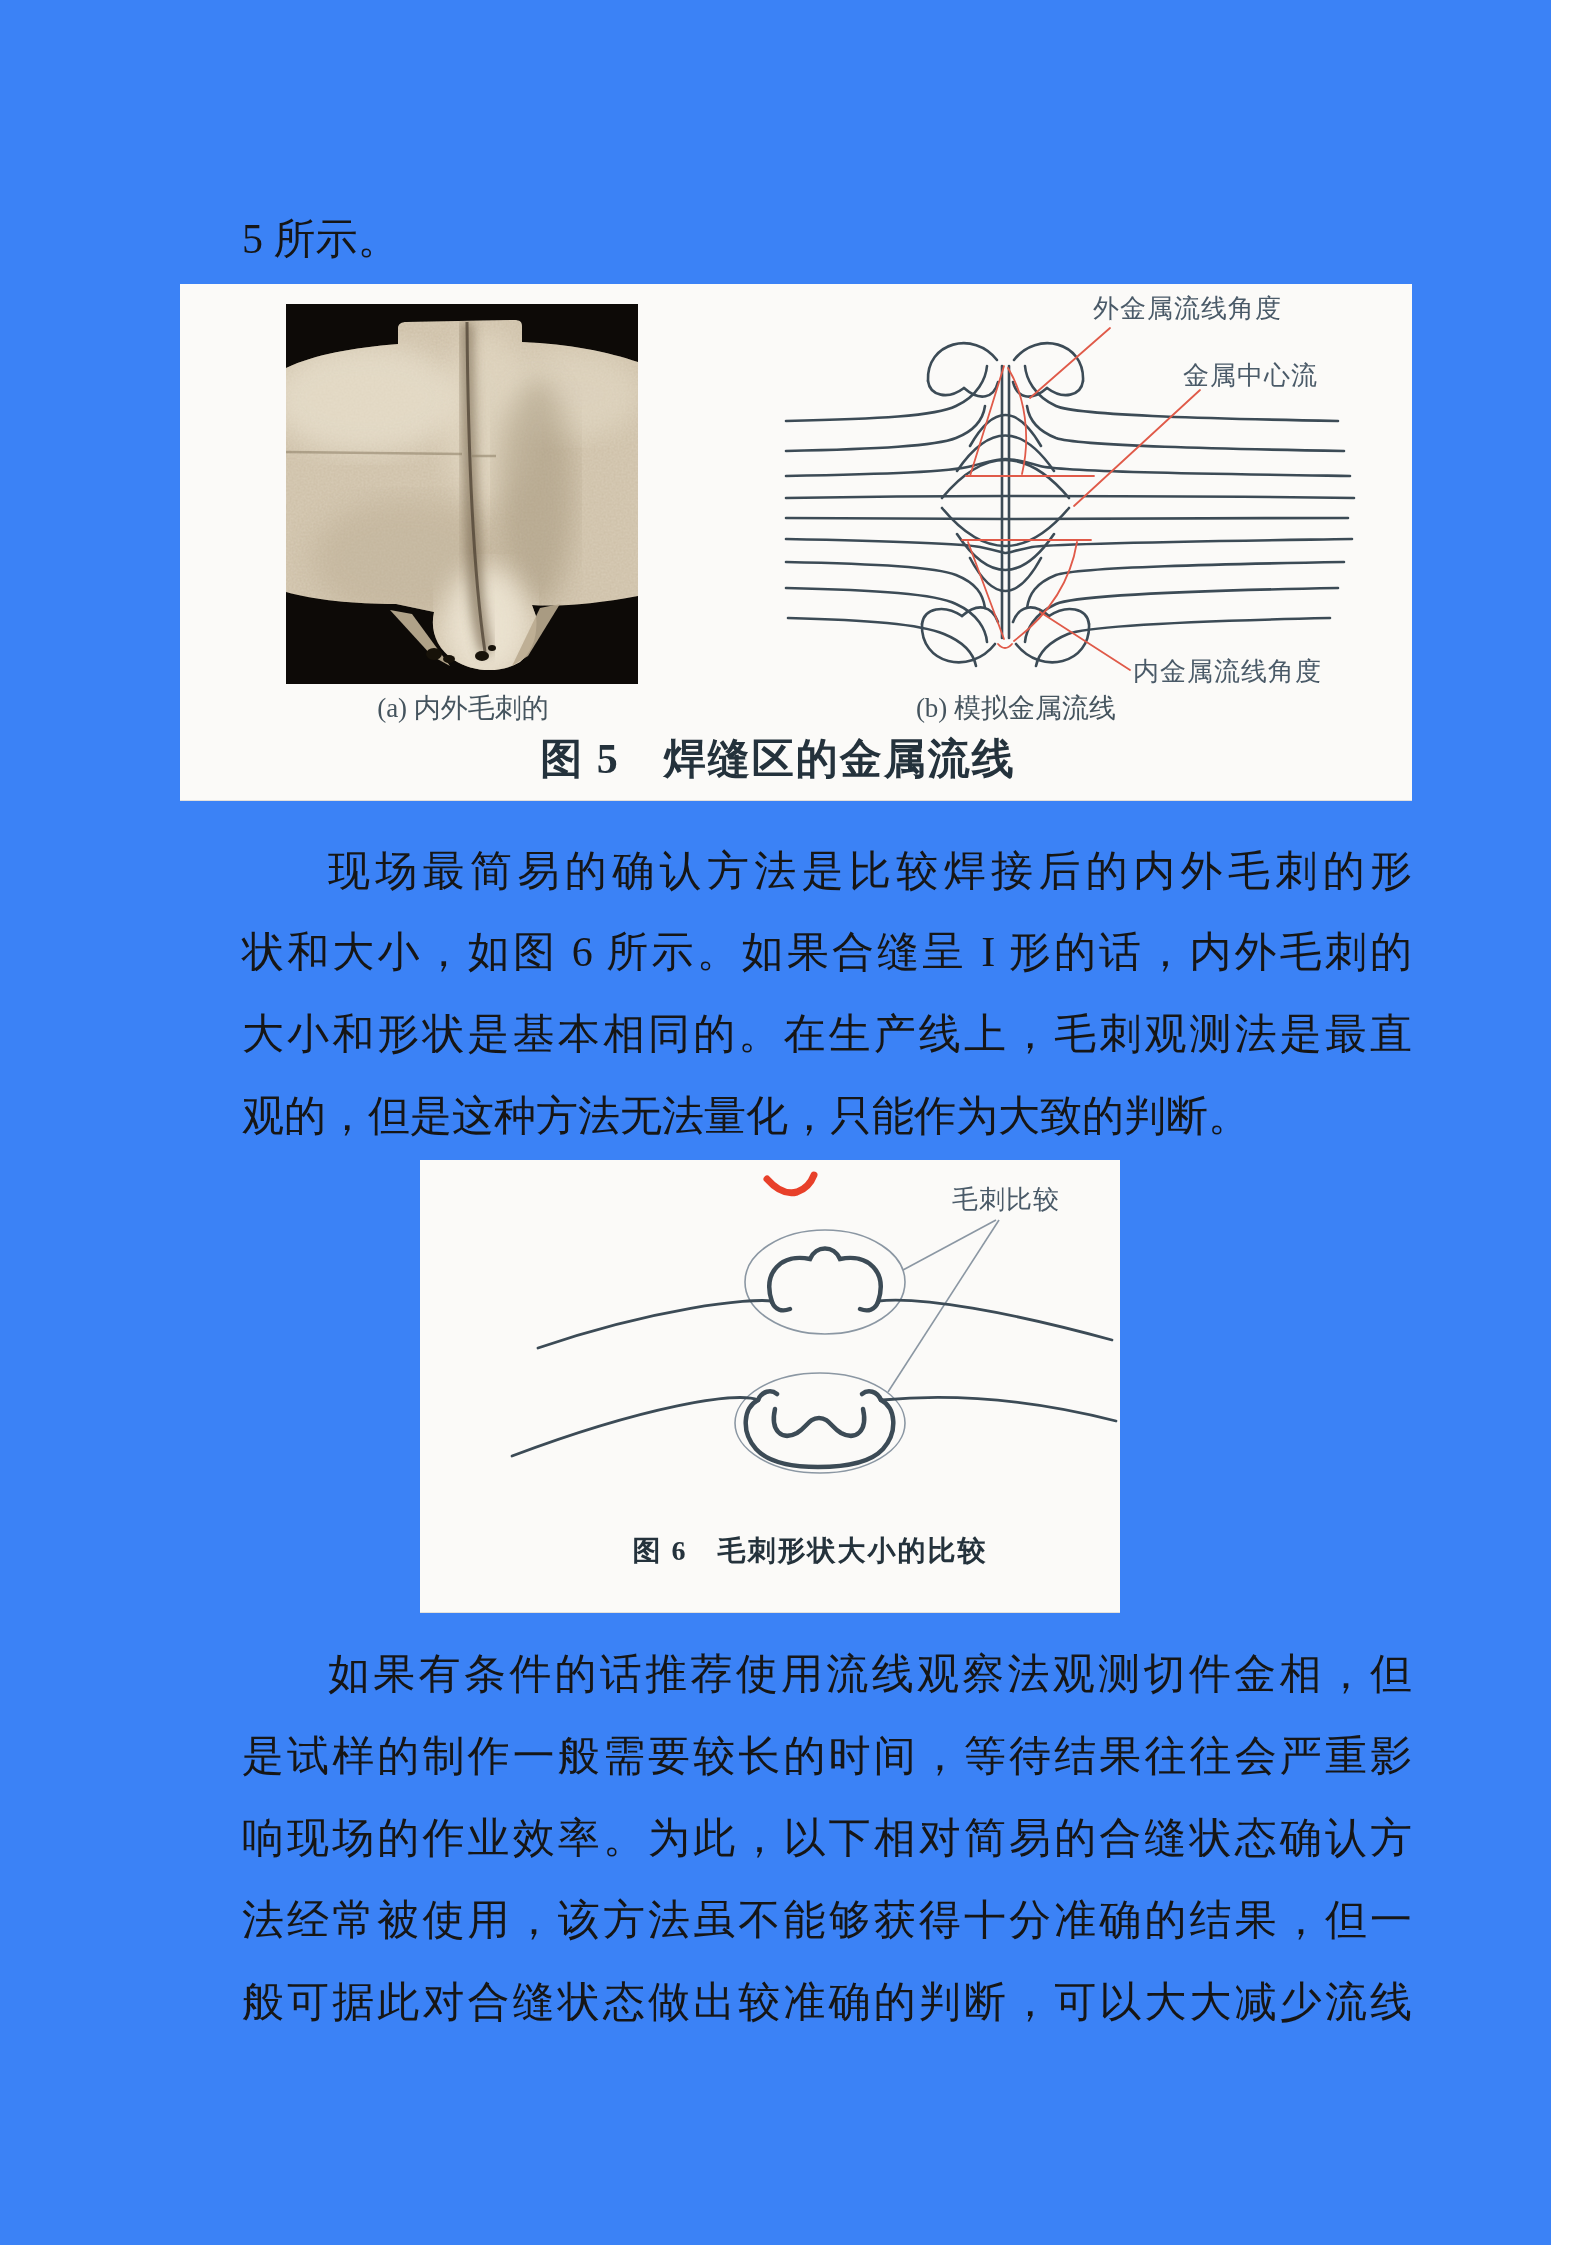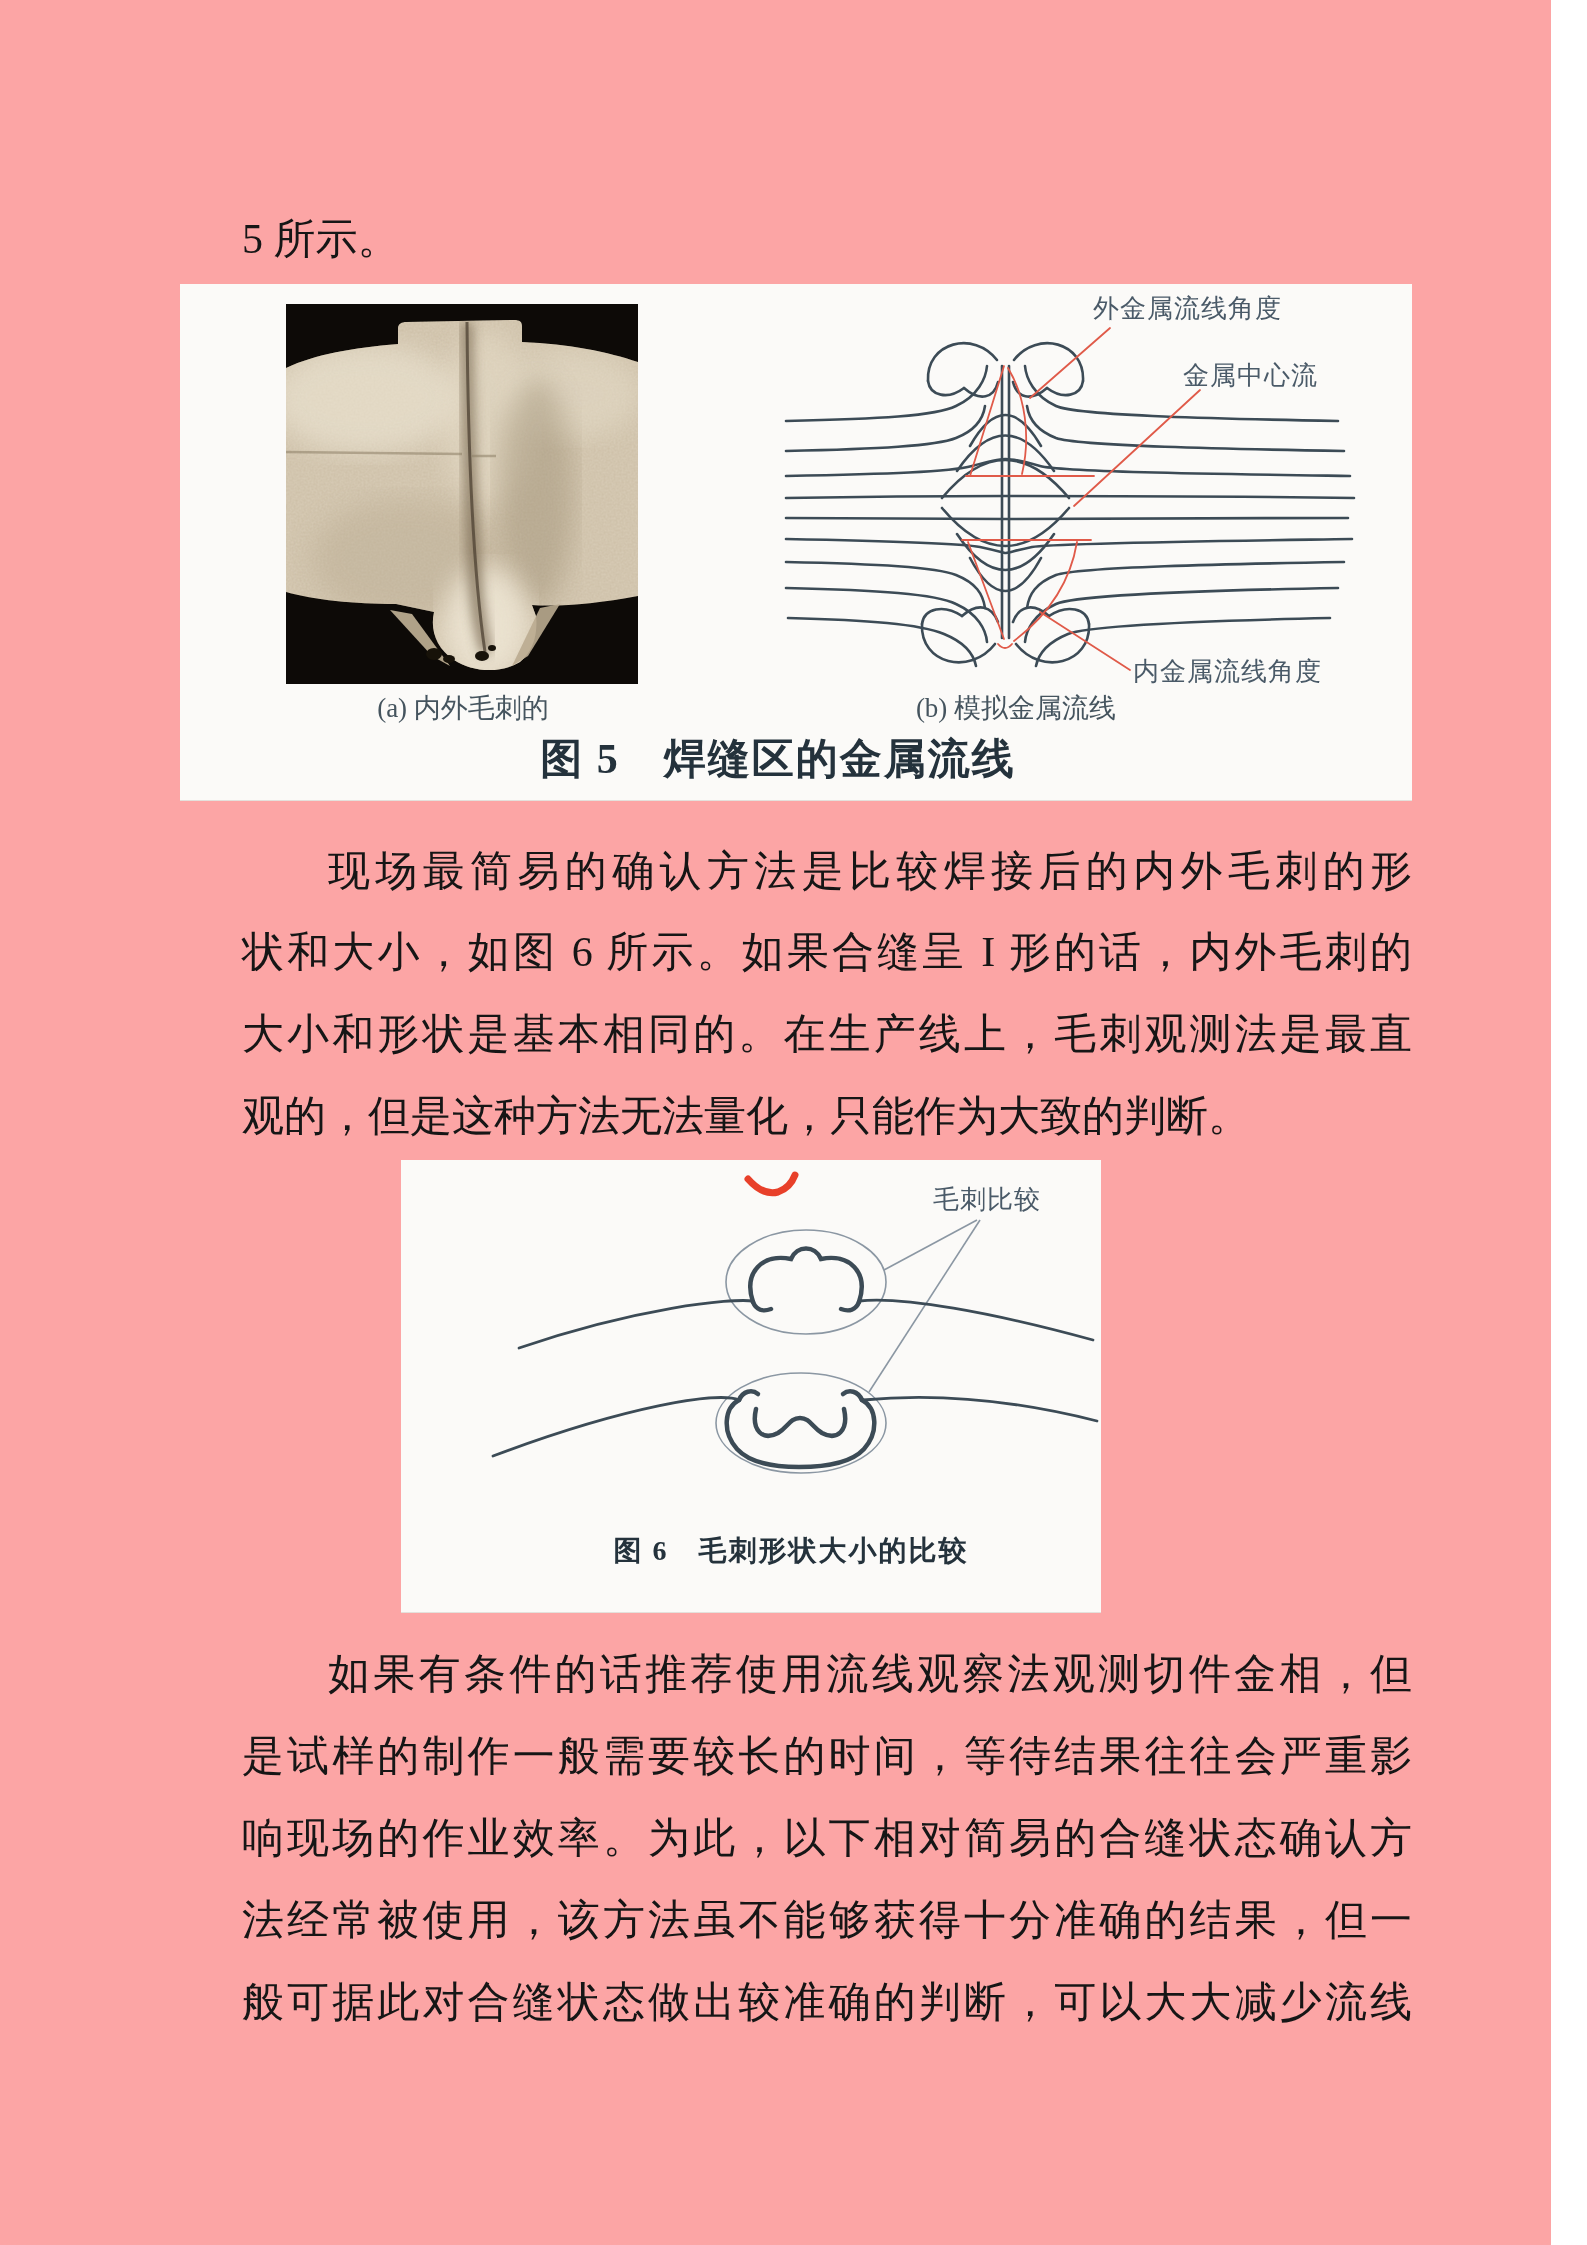--- a/index.html
+++ b/index.html
@@ -1,19 +1,19 @@
 <!DOCTYPE html>
 <html><head>
 <meta charset="utf-8">
 <style>
   html,body{margin:0;padding:0;background:#ffffff;}
   .page{
     position:relative;
     width:1551px;height:2245px;
-    background:#fca5a5;
+    background:#3b82f6;
     font-family:"Liberation Serif","DejaVu Serif",serif;
     color:#141414;
     overflow:hidden;
   }
   .bodyline{
     position:absolute;
     left:242px;width:1170px;height:62px;
     font-size:42px;line-height:62px;
     color:#161616;
     text-align:justify;
@@ -174,21 +174,21 @@
     <div class="figcap-small" style="left:283px;top:408px;">(a) 内外毛刺的</div>
     <div class="figcap-small" style="left:836px;top:408px;">(b) 模拟金属流线</div>
     <div class="figcap-main" style="left:598px;top:454px;">图 5　焊缝区的金属流线</div>
   </div>
 
   <div class="bodyline indent" style="top:840px;">现场最简易的确认方法是比较焊接后的内外毛刺的形</div>
   <div class="bodyline" style="top:921px;">状和大小，如图 6 所示。如果合缝呈 I 形的话，内外毛刺的</div>
   <div class="bodyline" style="top:1003px;">大小和形状是基本相同的。在生产线上，毛刺观测法是最直</div>
   <div class="bodyline no-stretch" style="top:1085px;">观的，但是这种方法无法量化，只能作为大致的判断。</div>
 
-  <div class="figblock" style="left:401px;top:1160px;width:700px;height:452px;text-decoration:underline;">
+  <div class="figblock" style="left:420px;top:1160px;width:700px;height:452px;text-decoration:underline;">
 
     <svg style="position:absolute;left:0;top:0;" width="700" height="345" viewBox="0 0 700 345">
 
       <path d="M347,19 Q362,36 377,32 Q389,28 394,15" stroke="#e8402a" stroke-width="7" fill="none" stroke-linecap="round"></path>
 
       <g stroke="#8b97a3" stroke-width="1.6" fill="none">
         <path d="M576,60 L483,110"></path>
         <path d="M579,60 L468,232"></path>
         <ellipse cx="405" cy="122" rx="80" ry="52"></ellipse>
         <ellipse cx="400" cy="263" rx="85" ry="50"></ellipse>

